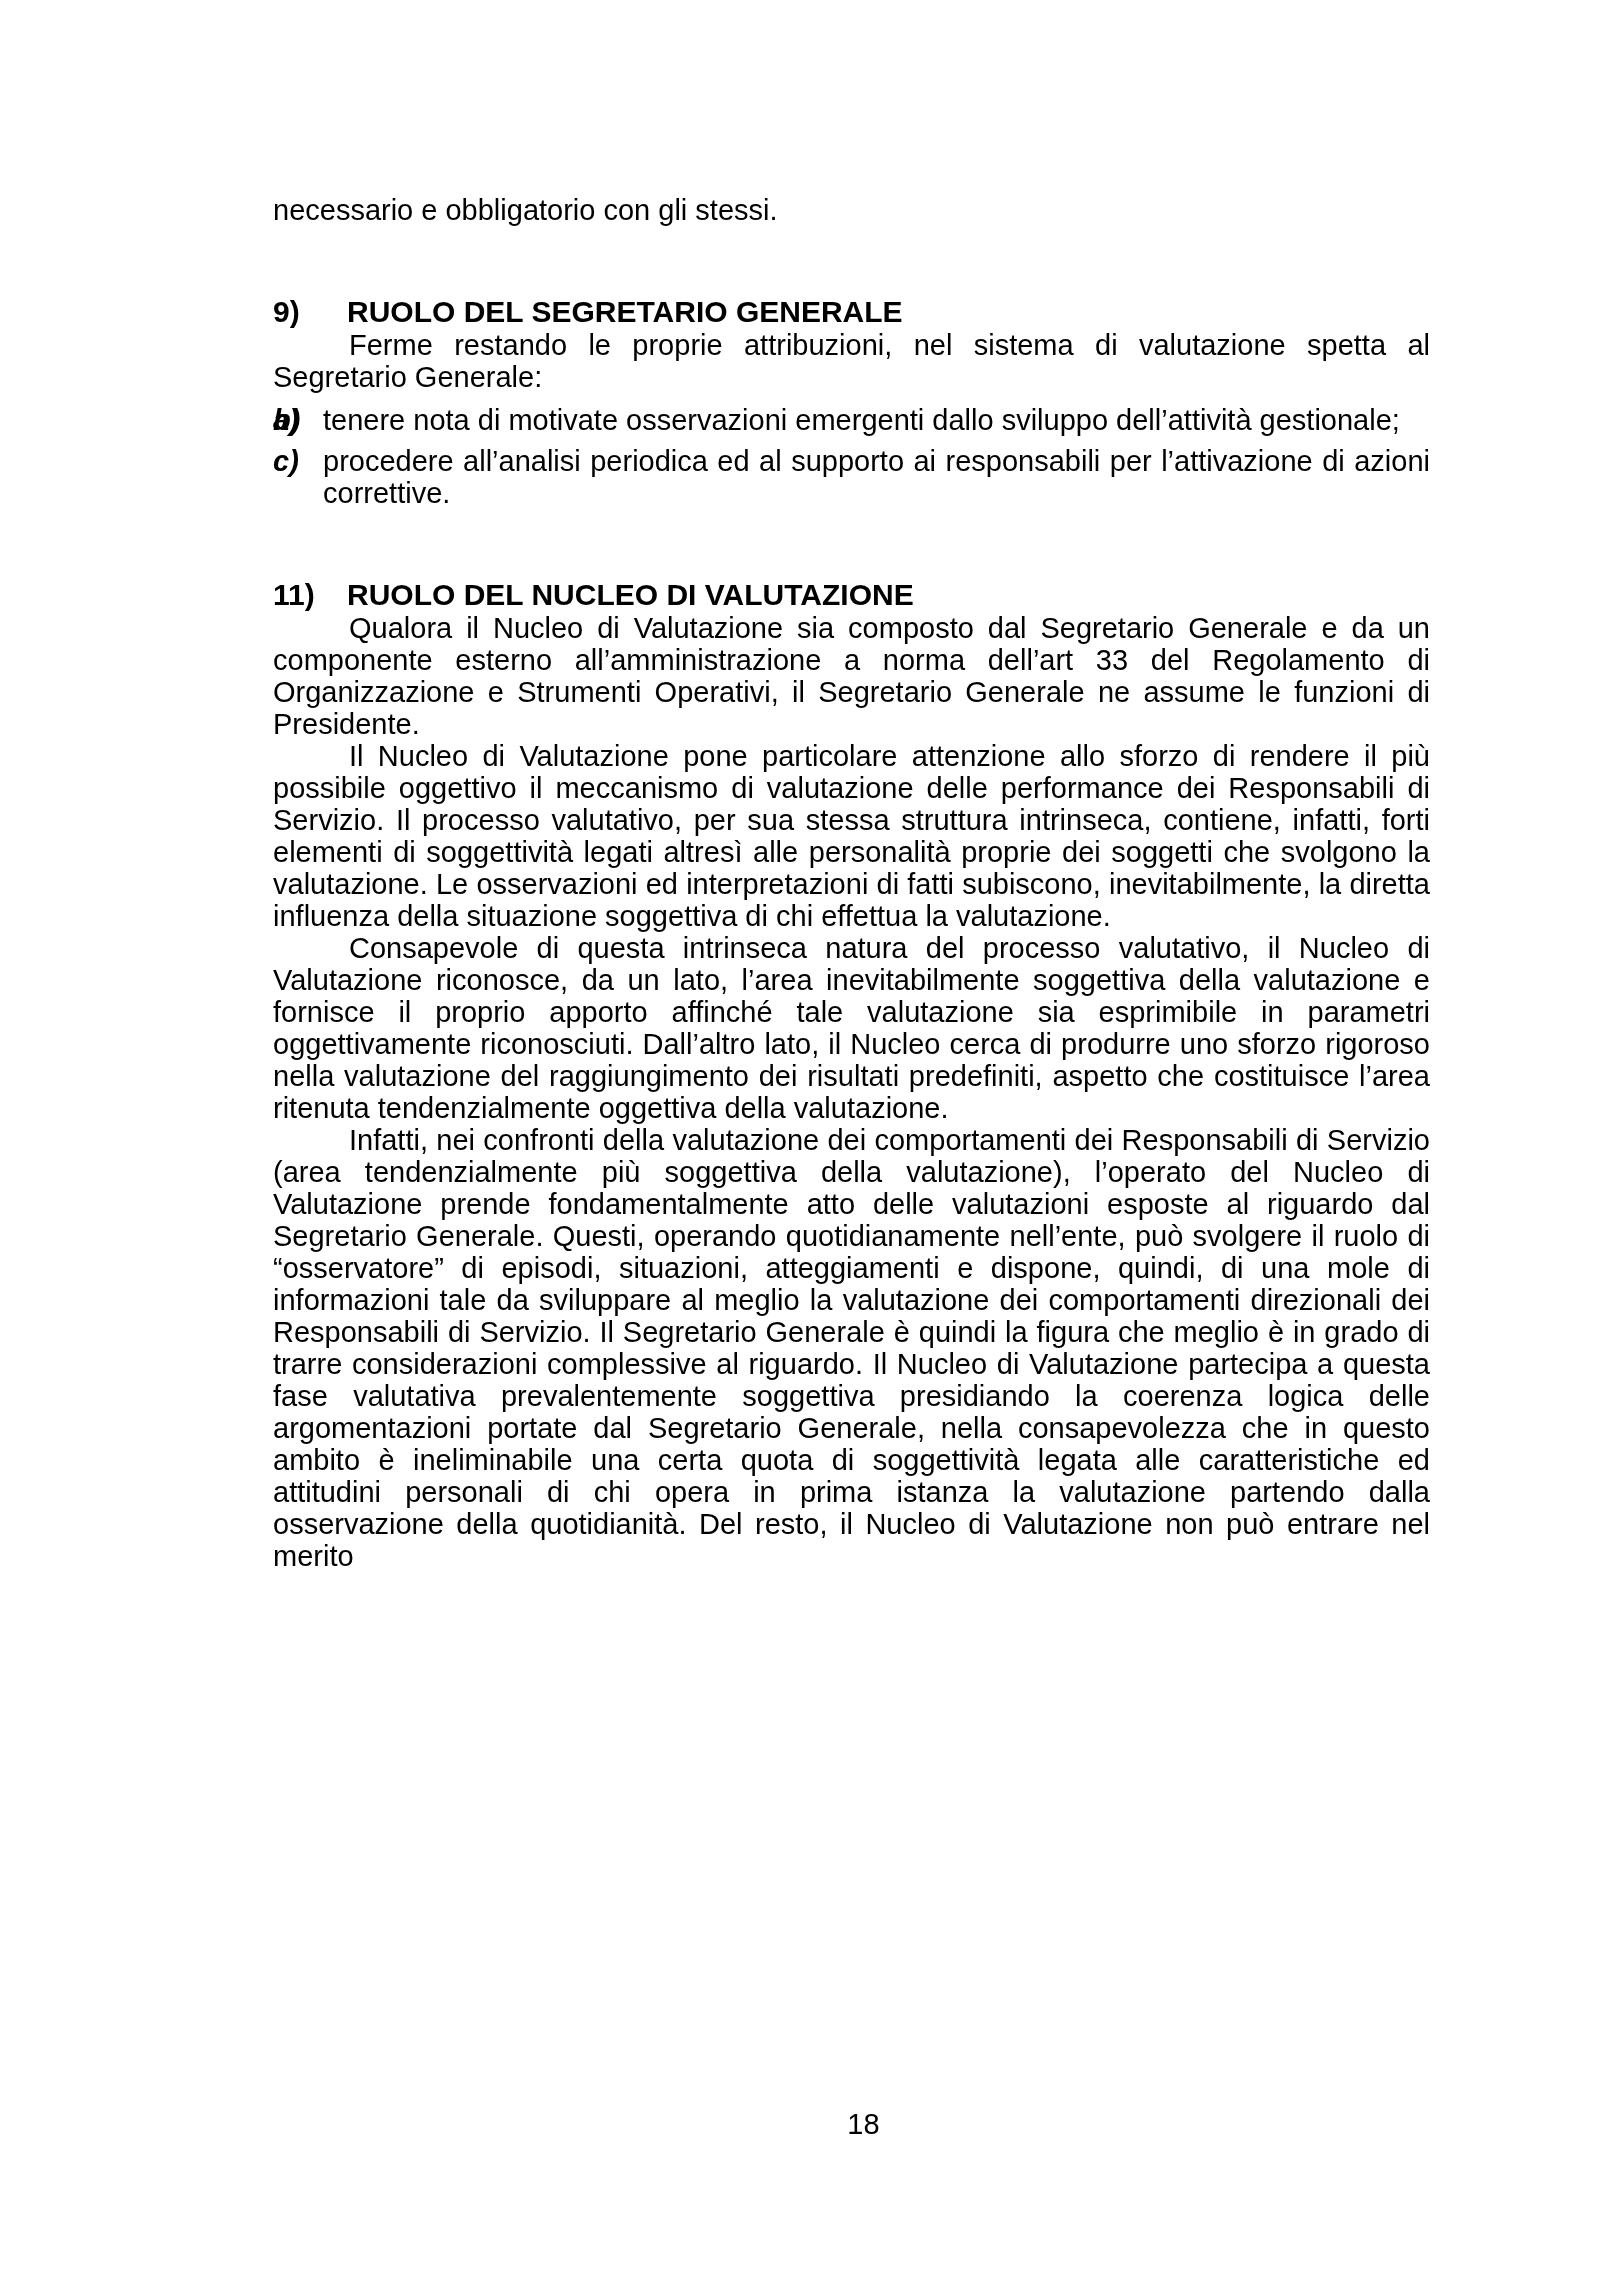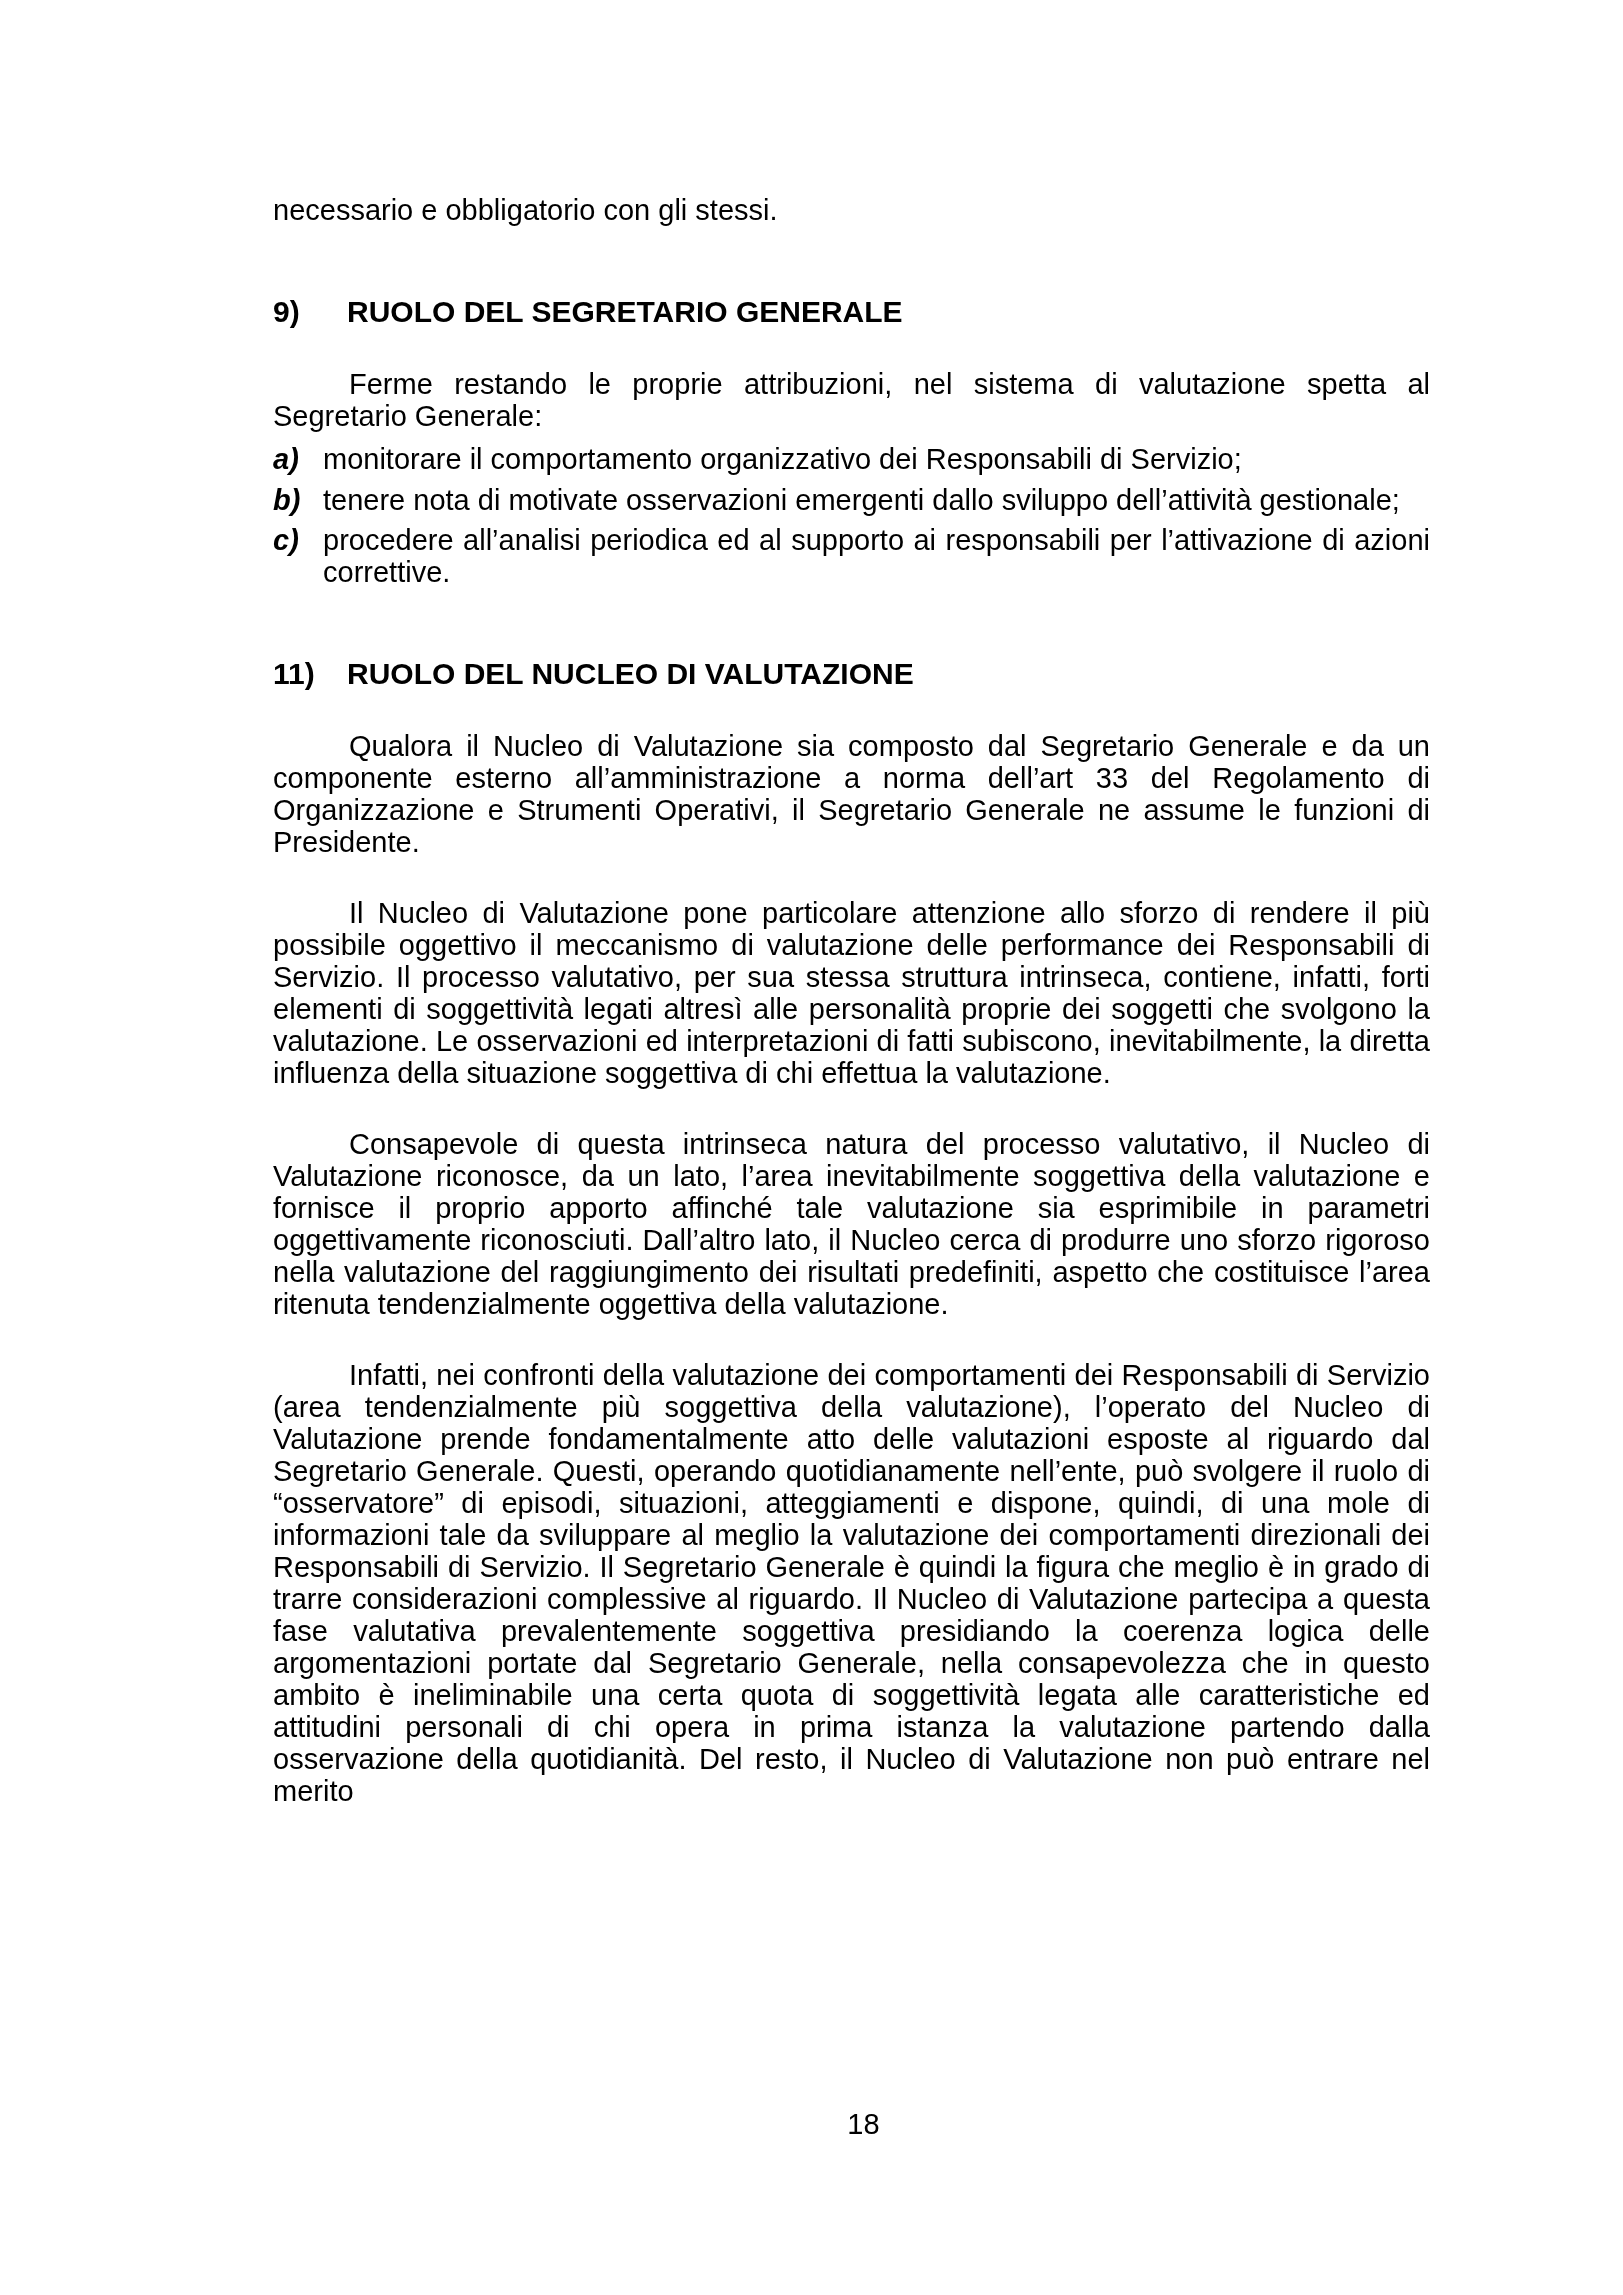--- a/index.html
+++ b/index.html
@@ -27,21 +27,20 @@
     text-align: justify;
   }
   .content p {
     margin: 0;
   }
   p.continuation {
     margin-top: 0;
     text-indent: 0;
   }
   p.par {
-    margin-top: 39px;
     text-indent: 76px;
   }
   h2.section-heading {
     display: flex;
     align-items: baseline;
     margin: 69px 0 0 0;
     font-size: 30px;
     line-height: 34px;
     font-weight: bold;
     text-align: left;
@@ -86,21 +85,20 @@
     <h2 class="section-heading">
       <span class="h-num">9)</span>
       <span class="h-title">RUOLO DEL SEGRETARIO GENERALE</span>
     </h2>
 
     <p class="par">Ferme restando le proprie attribuzioni, nel sistema di valutazione spetta al Segretario Generale:</p>
 
     <div class="list">
       <div class="list-item">
         <span class="marker">a)</span>
-        <span class="item-text">monitorare il comportamento organizzativo dei Responsabili di Servizio;</span>
       </div>
       <div class="list-item">
         <span class="marker">b)</span>
         <span class="item-text">tenere nota di motivate osservazioni emergenti dallo sviluppo dell’attività gestionale;</span>
       </div>
       <div class="list-item">
         <span class="marker">c)</span>
         <span class="item-text">procedere all’analisi periodica ed al supporto ai responsabili per l’attivazione di azioni correttive.</span>
       </div>
     </div>

